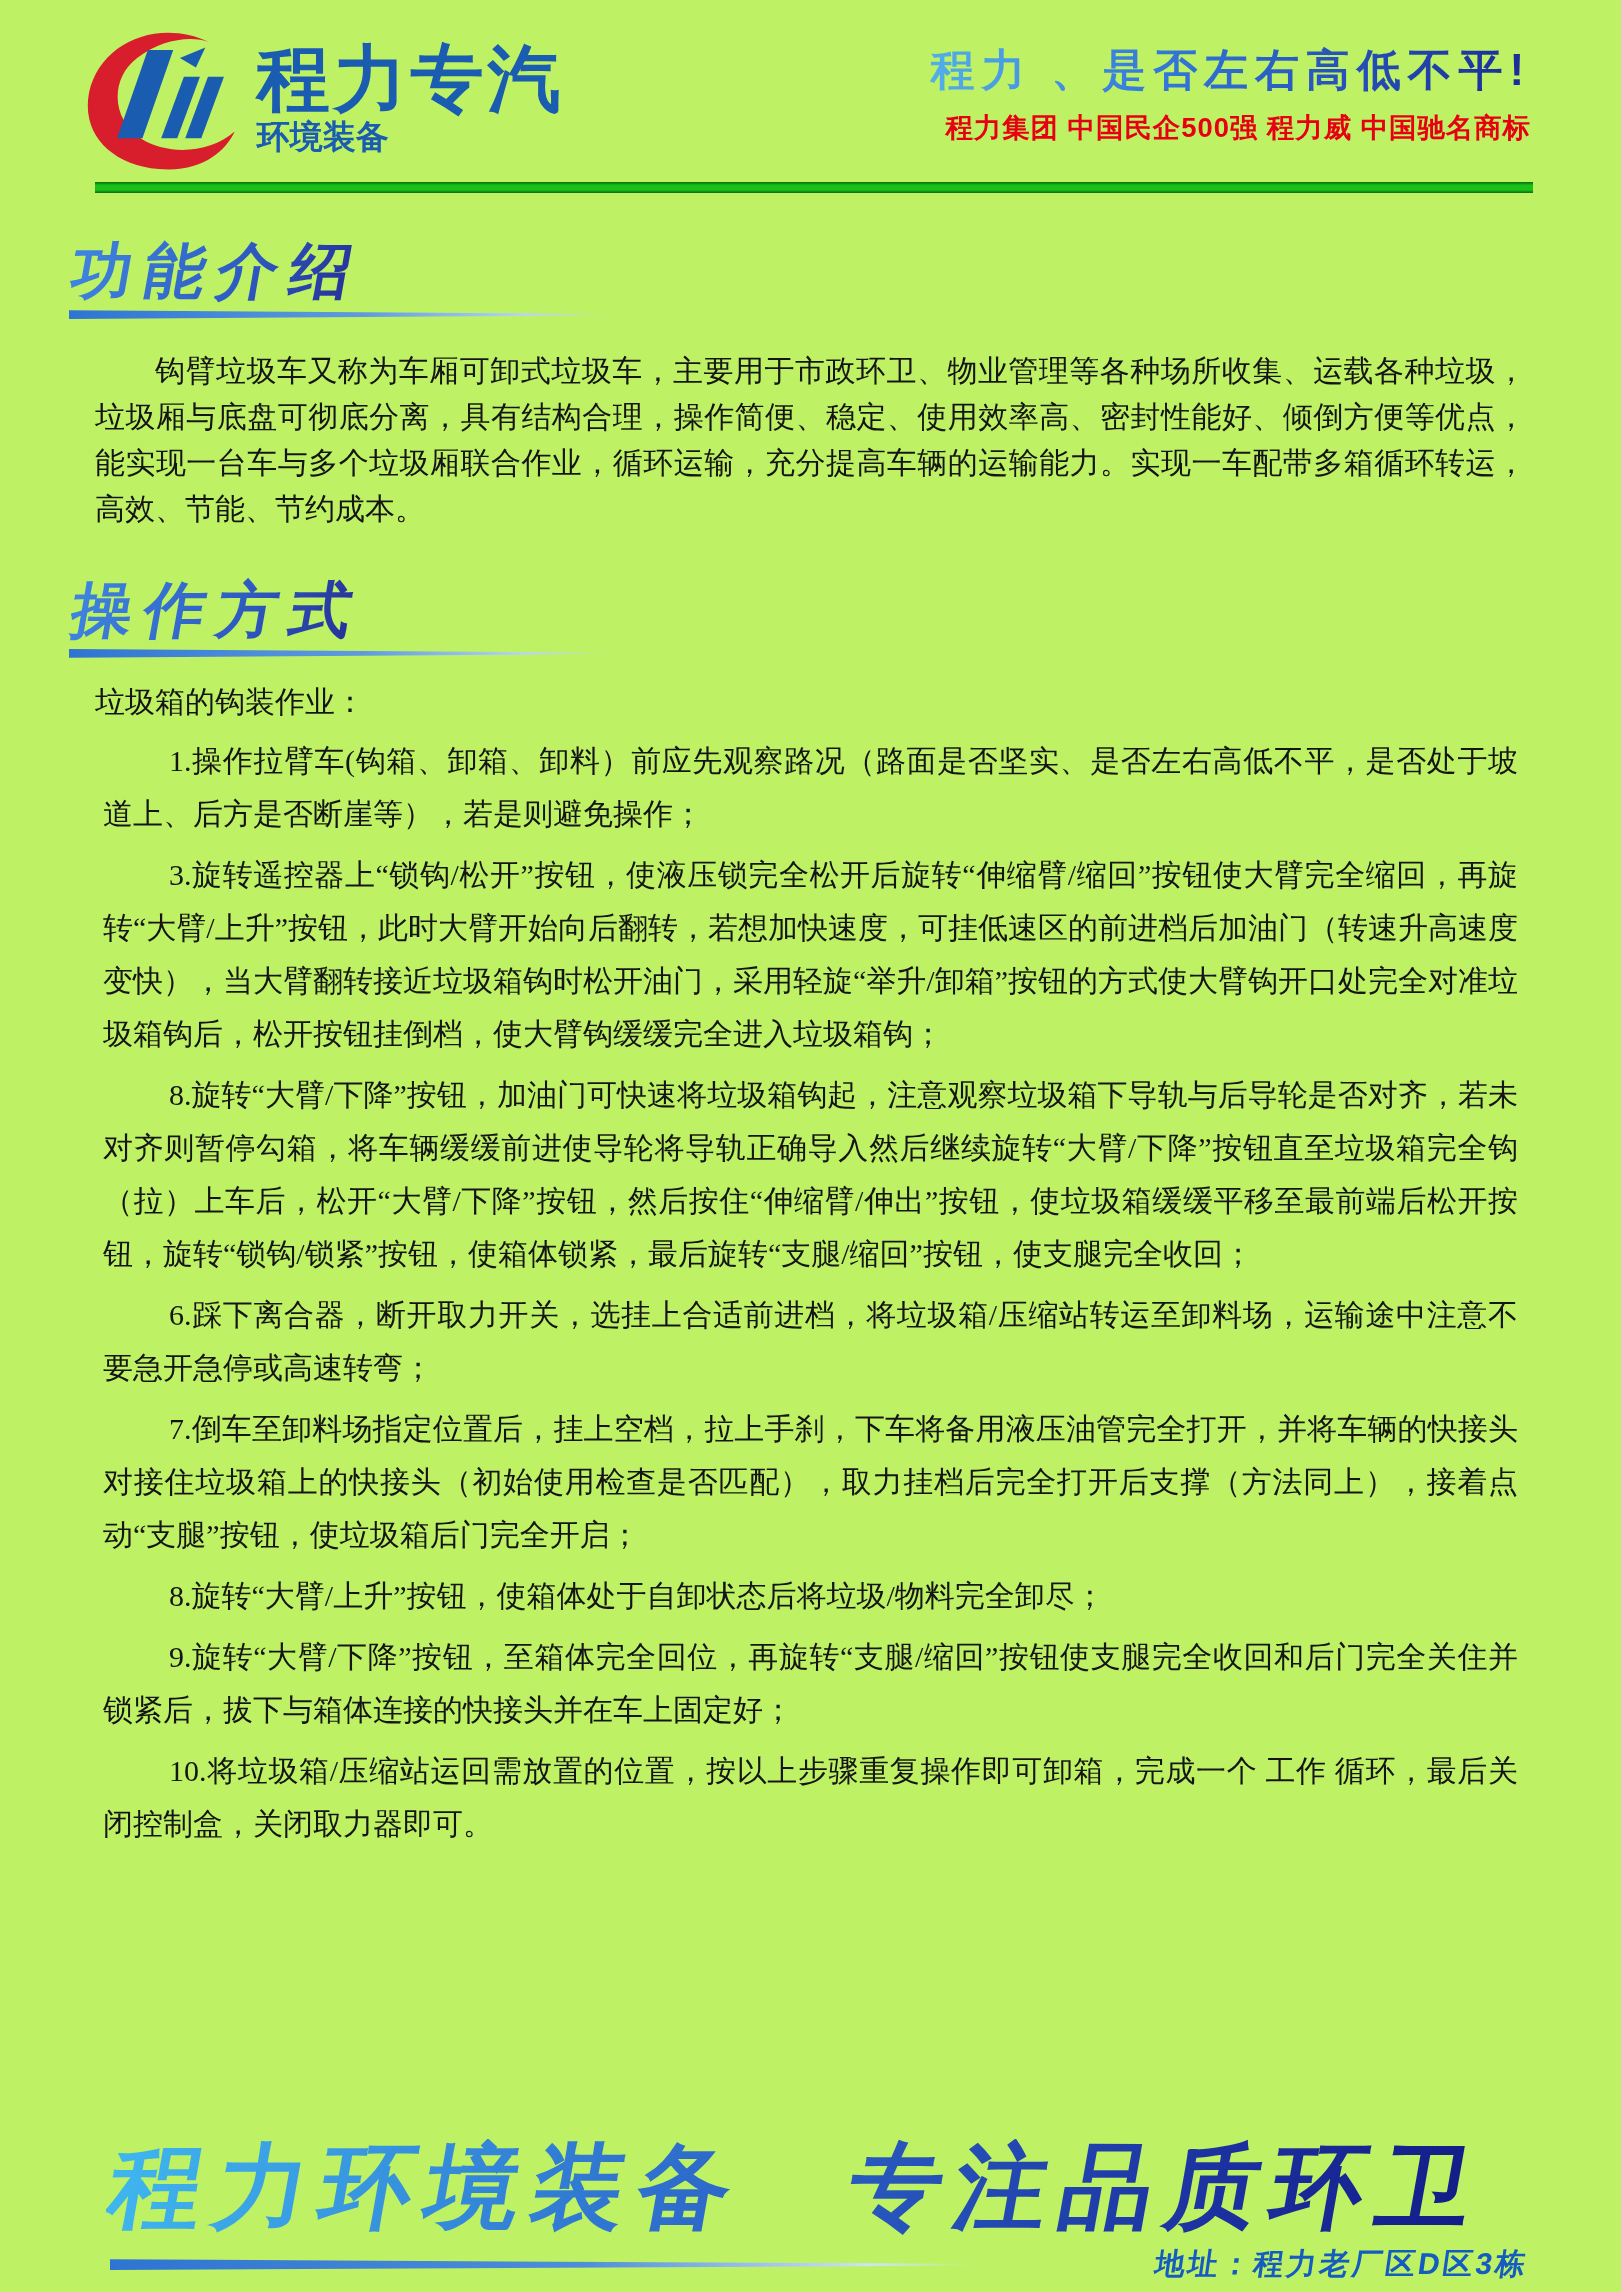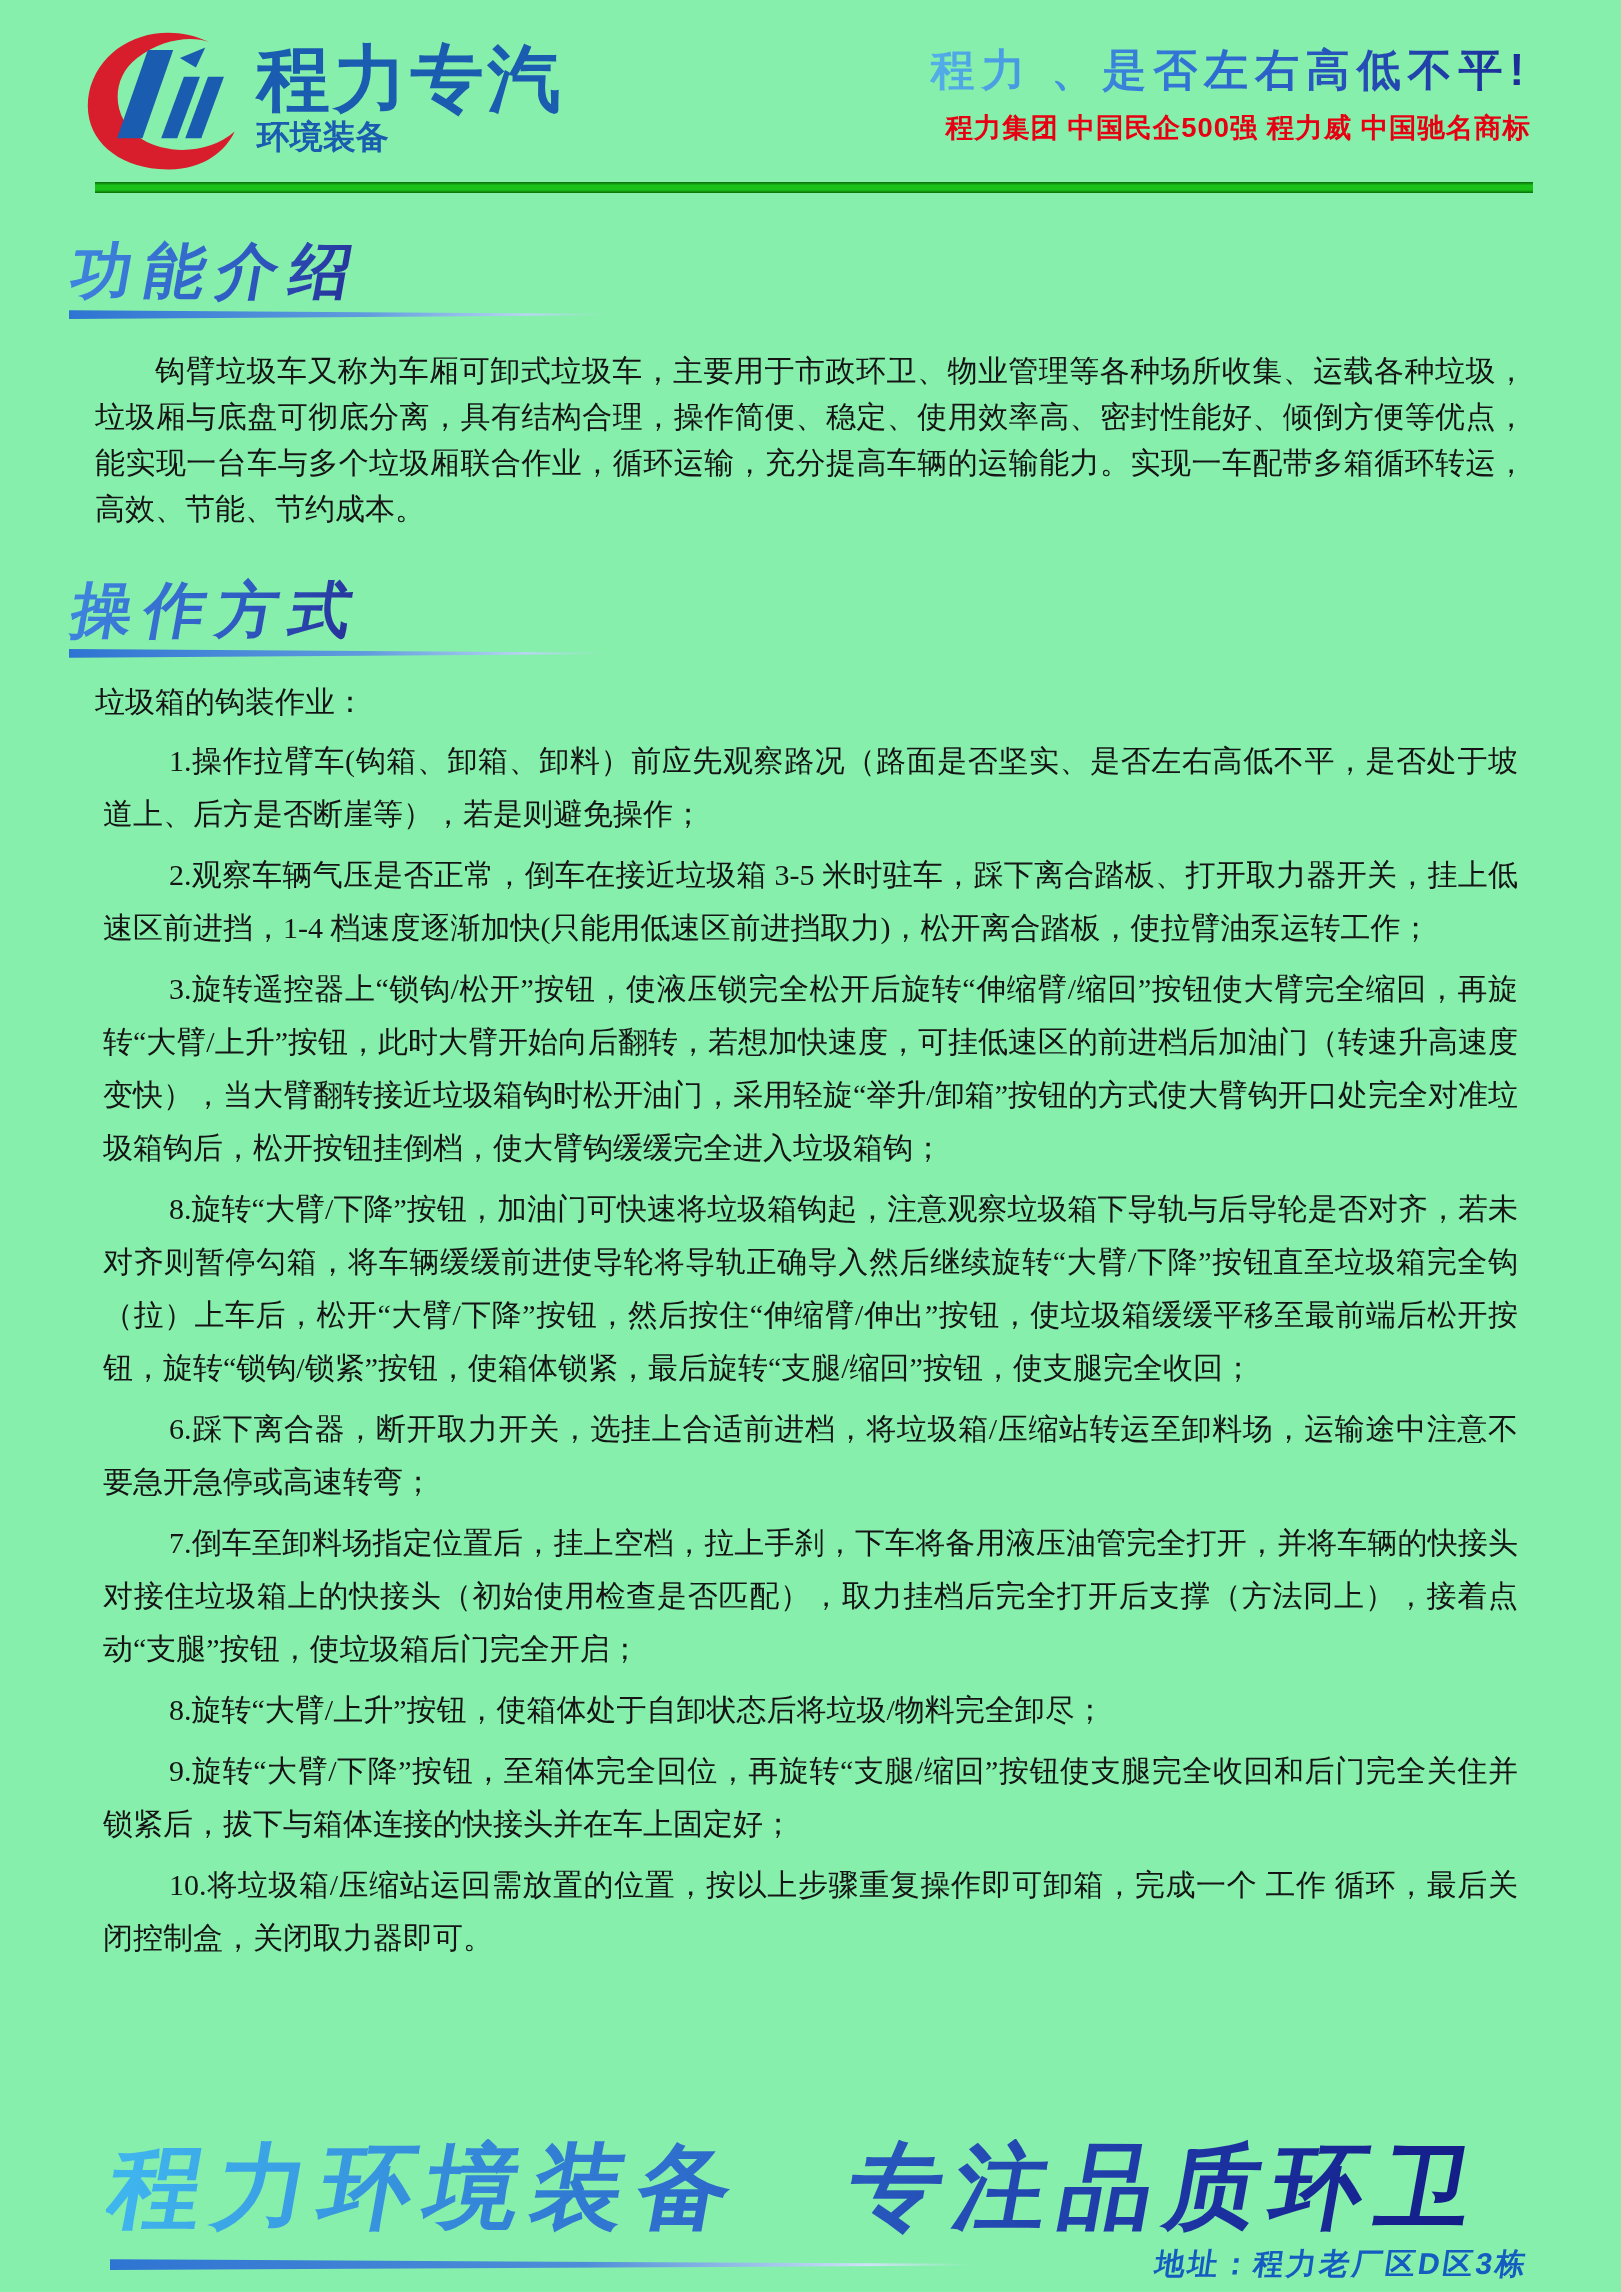--- a/index.html
+++ b/index.html
@@ -1,19 +1,19 @@
 <!DOCTYPE html>
 <html><head>
 <meta charset="utf-8">
 <style>
   html,body{margin:0;padding:0;background:#e8e8e8;}
   .page{
     position:relative;
     width:1621px;height:2293px;
-    background:#86efac;
+    background:#bef264;
     margin:0 auto;
     overflow:hidden;
     font-family:"Liberation Serif","DejaVu Serif",serif;
     color:#151515;
   }
   
   .header{
     display:flex;justify-content:space-between;align-items:flex-start;
     padding:25.5px 90px 0 74px;height:147px;
   }
@@ -144,21 +144,20 @@
     <div class="title-swoosh"></div>
     <p class="intro-par">钩臂垃圾车又称为车厢可卸式垃圾车，主要用于市政环卫、物业管理等各种场所收集、运载各种垃圾，垃圾厢与底盘可彻底分离，具有结构合理，操作简便、稳定、使用效率高、密封性能好、倾倒方便等优点，能实现一台车与多个垃圾厢联合作业，循环运输，充分提高车辆的运输能力。实现一车配带多箱循环转运，高效、节能、节约成本。</p>
   </div>
 
   <div>
     <div class="section-title">操作方式</div>
     <div class="title-swoosh"></div>
     <p class="ops-lead">垃圾箱的钩装作业：</p>
     <div class="steps">
       <p>1.操作拉臂车(钩箱、卸箱、卸料）前应先观察路况（路面是否坚实、是否左右高低不平，是否处于坡道上、后方是否断崖等），若是则避免操作；</p>
-      <p>2.观察车辆气压是否正常，倒车在接近垃圾箱 3-5 米时驻车，踩下离合踏板、打开取力器开关，挂上低速区前进挡，1-4 档速度逐渐加快(只能用低速区前进挡取力)，松开离合踏板，使拉臂油泵运转工作；</p>
       <p>3.旋转遥控器上“锁钩/松开”按钮，使液压锁完全松开后旋转“伸缩臂/缩回”按钮使大臂完全缩回，再旋转“大臂/上升”按钮，此时大臂开始向后翻转，若想加快速度，可挂低速区的前进档后加油门（转速升高速度变快），当大臂翻转接近垃圾箱钩时松开油门，采用轻旋“举升/卸箱”按钮的方式使大臂钩开口处完全对准垃圾箱钩后，松开按钮挂倒档，使大臂钩缓缓完全进入垃圾箱钩；</p>
       <p>8.旋转“大臂/下降”按钮，加油门可快速将垃圾箱钩起，注意观察垃圾箱下导轨与后导轮是否对齐，若未对齐则暂停勾箱，将车辆缓缓前进使导轮将导轨正确导入然后继续旋转“大臂/下降”按钮直至垃圾箱完全钩（拉）上车后，松开“大臂/下降”按钮，然后按住“伸缩臂/伸出”按钮，使垃圾箱缓缓平移至最前端后松开按钮，旋转“锁钩/锁紧”按钮，使箱体锁紧，最后旋转“支腿/缩回”按钮，使支腿完全收回；</p>
       <p>6.踩下离合器，断开取力开关，选挂上合适前进档，将垃圾箱/压缩站转运至卸料场，运输途中注意不要急开急停或高速转弯；</p>
       <p>7.倒车至卸料场指定位置后，挂上空档，拉上手刹，下车将备用液压油管完全打开，并将车辆的快接头对接住垃圾箱上的快接头（初始使用检查是否匹配），取力挂档后完全打开后支撑（方法同上），接着点动“支腿”按钮，使垃圾箱后门完全开启；</p>
       <p>8.旋转“大臂/上升”按钮，使箱体处于自卸状态后将垃圾/物料完全卸尽；</p>
       <p>9.旋转“大臂/下降”按钮，至箱体完全回位，再旋转“支腿/缩回”按钮使支腿完全收回和后门完全关住并锁紧后，拔下与箱体连接的快接头并在车上固定好；</p>
       <p>10.将垃圾箱/压缩站运回需放置的位置，按以上步骤重复操作即可卸箱，完成一个  工作 循环，最后关闭控制盒，关闭取力器即可。</p>
     </div>
   </div>
 

